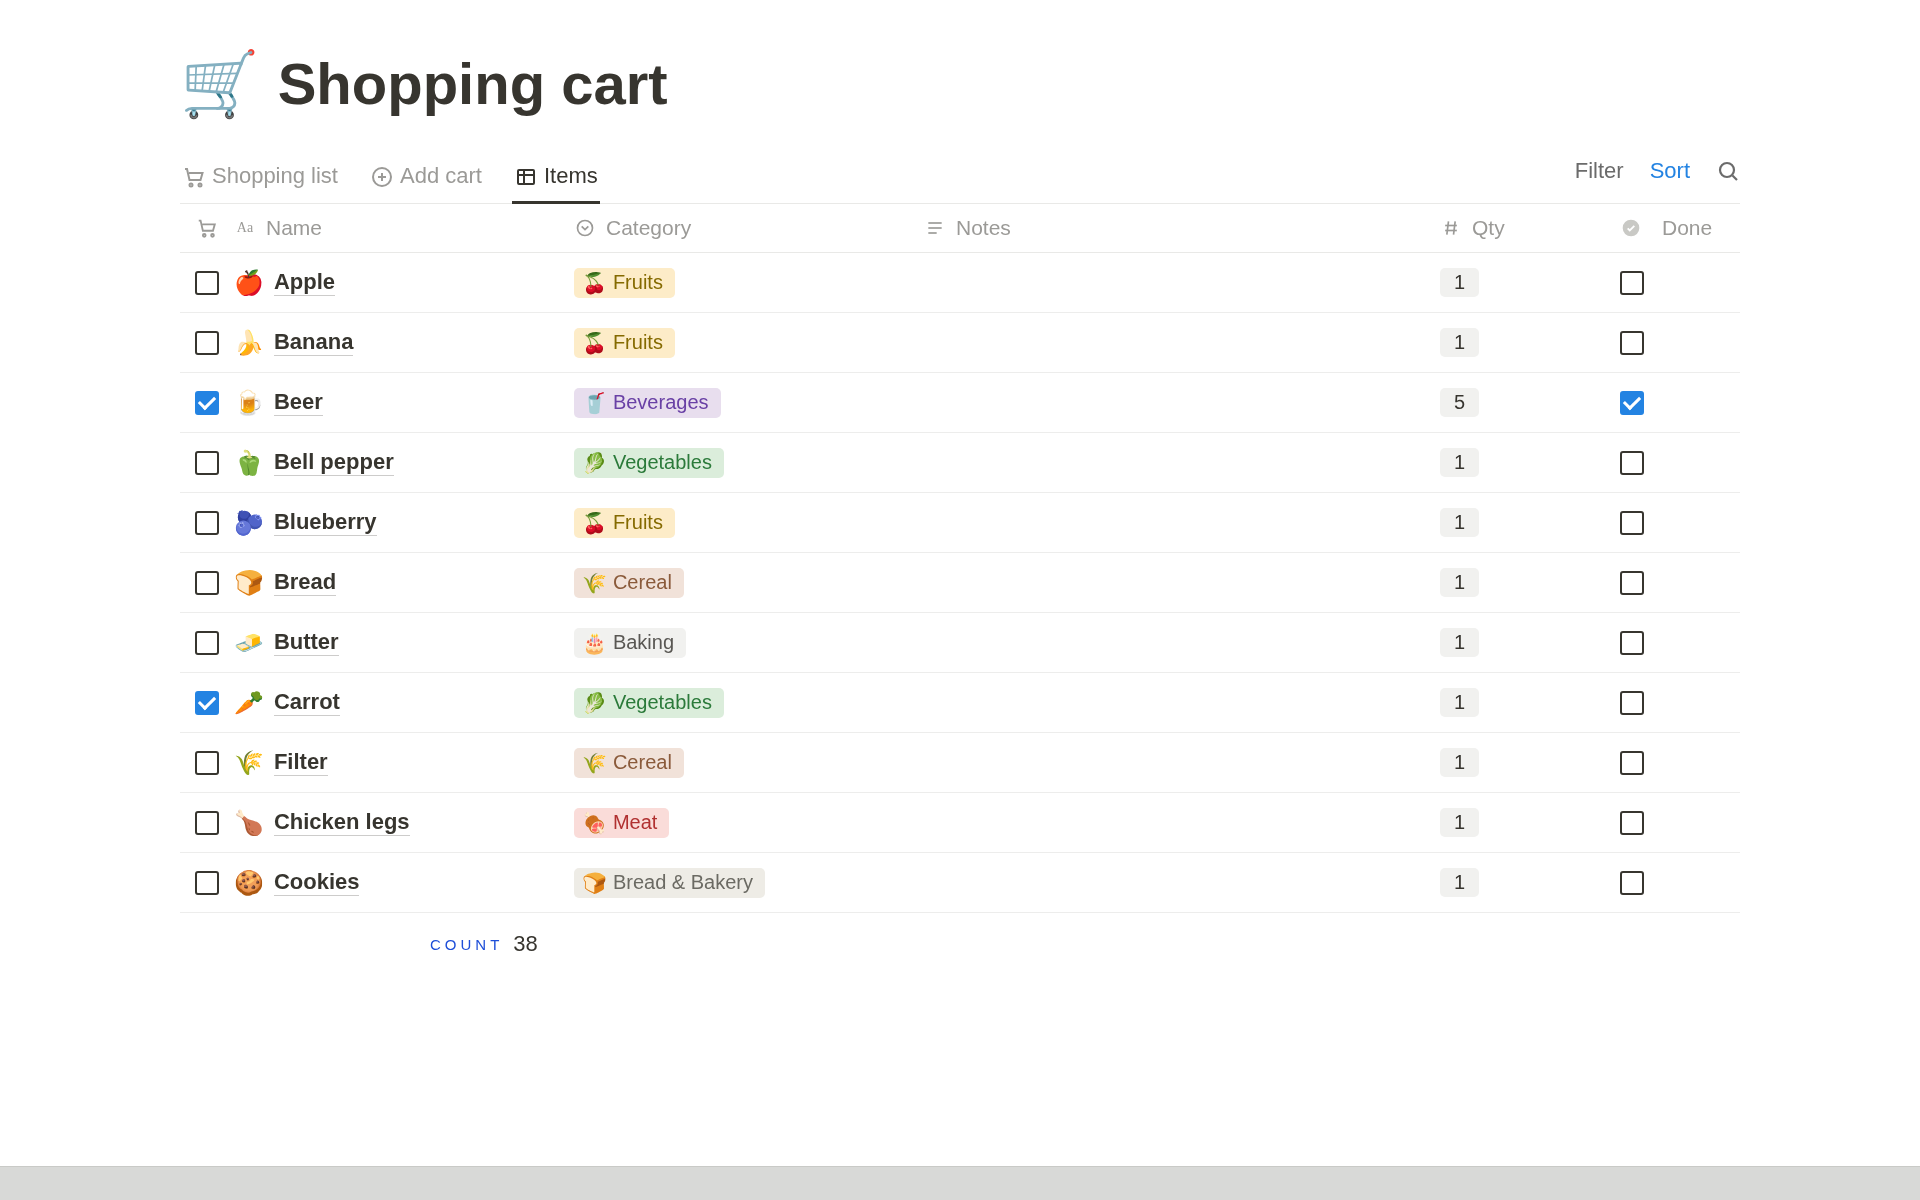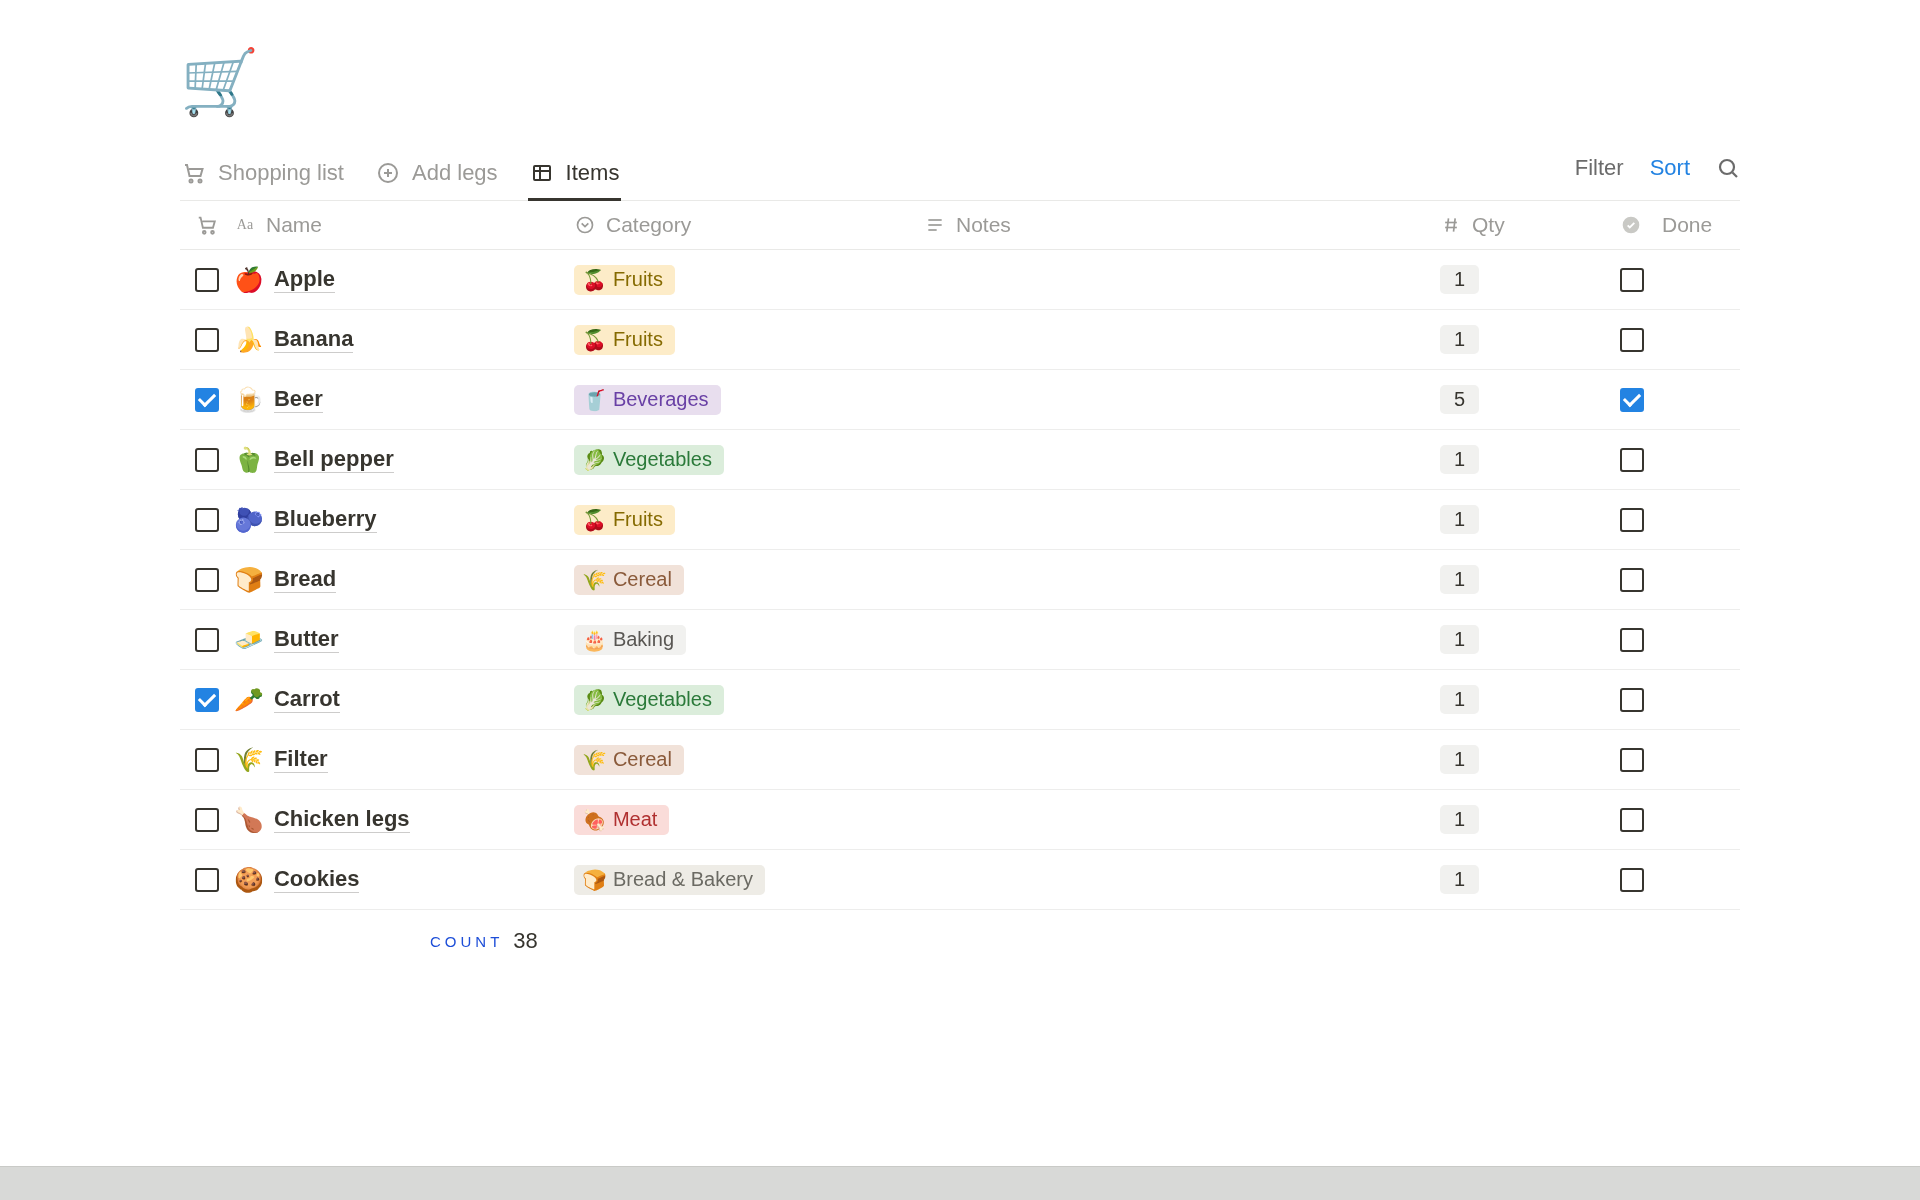--- a/index.html
+++ b/index.html
@@ -4,21 +4,21 @@
 <style>
   * { box-sizing: border-box; margin: 0; padding: 0; }
   html, body { width: 1920px; height: 1200px; background: #fff; font-family: -apple-system, BlinkMacSystemFont, "Segoe UI", Helvetica, Arial, sans-serif; color: #37352f; }
   .page { padding: 50px 180px 0 180px; }
   .title-row { display: flex; align-items: center; gap: 18px; margin-bottom: 36px; }
   .title-icon { font-size: 64px; line-height: 1; }
   .title-text { font-size: 58px; font-weight: 700; color: #37352f; }
 
   .tabs-row { display: flex; align-items: center; border-bottom: 1px solid #e9e9e7; position: relative; }
   .tabs-left { display: flex; align-items: center; gap: 28px; }
-  .tab { display: flex; align-items: center; gap: 12px; padding: 10px 2px 14px 2px; font-size: 22px; color: #9b9a97; cursor: pointer; position: relative; }
+  .tab { display: flex; align-items: flex-end; gap: 6px; padding: 10px 2px 14px 2px; font-size: 22px; color: #9b9a97; cursor: pointer; position: relative; }
   .tab.active { color: #37352f; font-weight: 500; }
   .tab.active::after { content: ""; position: absolute; left: 0; right: 0; bottom: -1px; height: 3px; background: #37352f; }
   .tab .tab-ico { display: inline-flex; align-items: center; justify-content: center; width: 24px; height: 24px; color: #9b9a97; }
   .tab.active .tab-ico { color: #37352f; }
   .tabs-right { margin-left: auto; display: flex; align-items: center; gap: 26px; padding-bottom: 14px; justify-content: space-between; }
   .toolbar-btn { font-size: 22px; color: #6b6b6b; cursor: pointer; }
   .toolbar-btn.sort { color: #2383e2; }
   .toolbar-ico { width: 24px; height: 24px; color: #6b6b6b; cursor: pointer; }
 
   .table { width: 100%; }
@@ -52,20 +52,21 @@
   .bottom-bar { position: fixed; left: 0; right: 0; bottom: 0; height: 34px; background: #d8d9d7; border-top: 1px solid #c9cac7; }
 
   svg { display: block; }
 </style>
 </head>
 <body>
 
 <div class="page">
   <div class="title-row">
     <span class="title-icon">🛒</span>
+    <span class="title-text">Shopping cart</span>
   </div>
 
   <div class="tabs-row">
     <div class="tabs-left" id="tabs-left">
         <div class="tab">
           <span class="tab-ico">
             <svg viewBox="0 0 24 24" width="24" height="24" fill="none" stroke="currentColor" stroke-width="2">
               <circle cx="9" cy="20" r="1.5"></circle>
               <circle cx="18" cy="20" r="1.5"></circle>
               <path d="M3 4h2l2.5 11h11l2-7H7"></path>
@@ -74,21 +75,21 @@
           <span>Shopping list</span>
         </div>
         <div class="tab">
           <span class="tab-ico">
             <svg viewBox="0 0 24 24" width="24" height="24" fill="none" stroke="currentColor" stroke-width="2">
               <circle cx="12" cy="12" r="9"></circle>
               <line x1="12" y1="8" x2="12" y2="16"></line>
               <line x1="8" y1="12" x2="16" y2="12"></line>
             </svg>
           </span>
-          <span>Add legs</span>
+          <span>Add cart</span>
         </div>
         <div class="tab active">
           <span class="tab-ico">
             <svg viewBox="0 0 24 24" width="24" height="24" fill="none" stroke="currentColor" stroke-width="2">
               <rect x="4" y="5" width="16" height="14" rx="1"></rect>
               <line x1="4" y1="10" x2="20" y2="10"></line>
               <line x1="10" y1="5" x2="10" y2="19"></line>
             </svg>
           </span>
           <span>Items</span>

